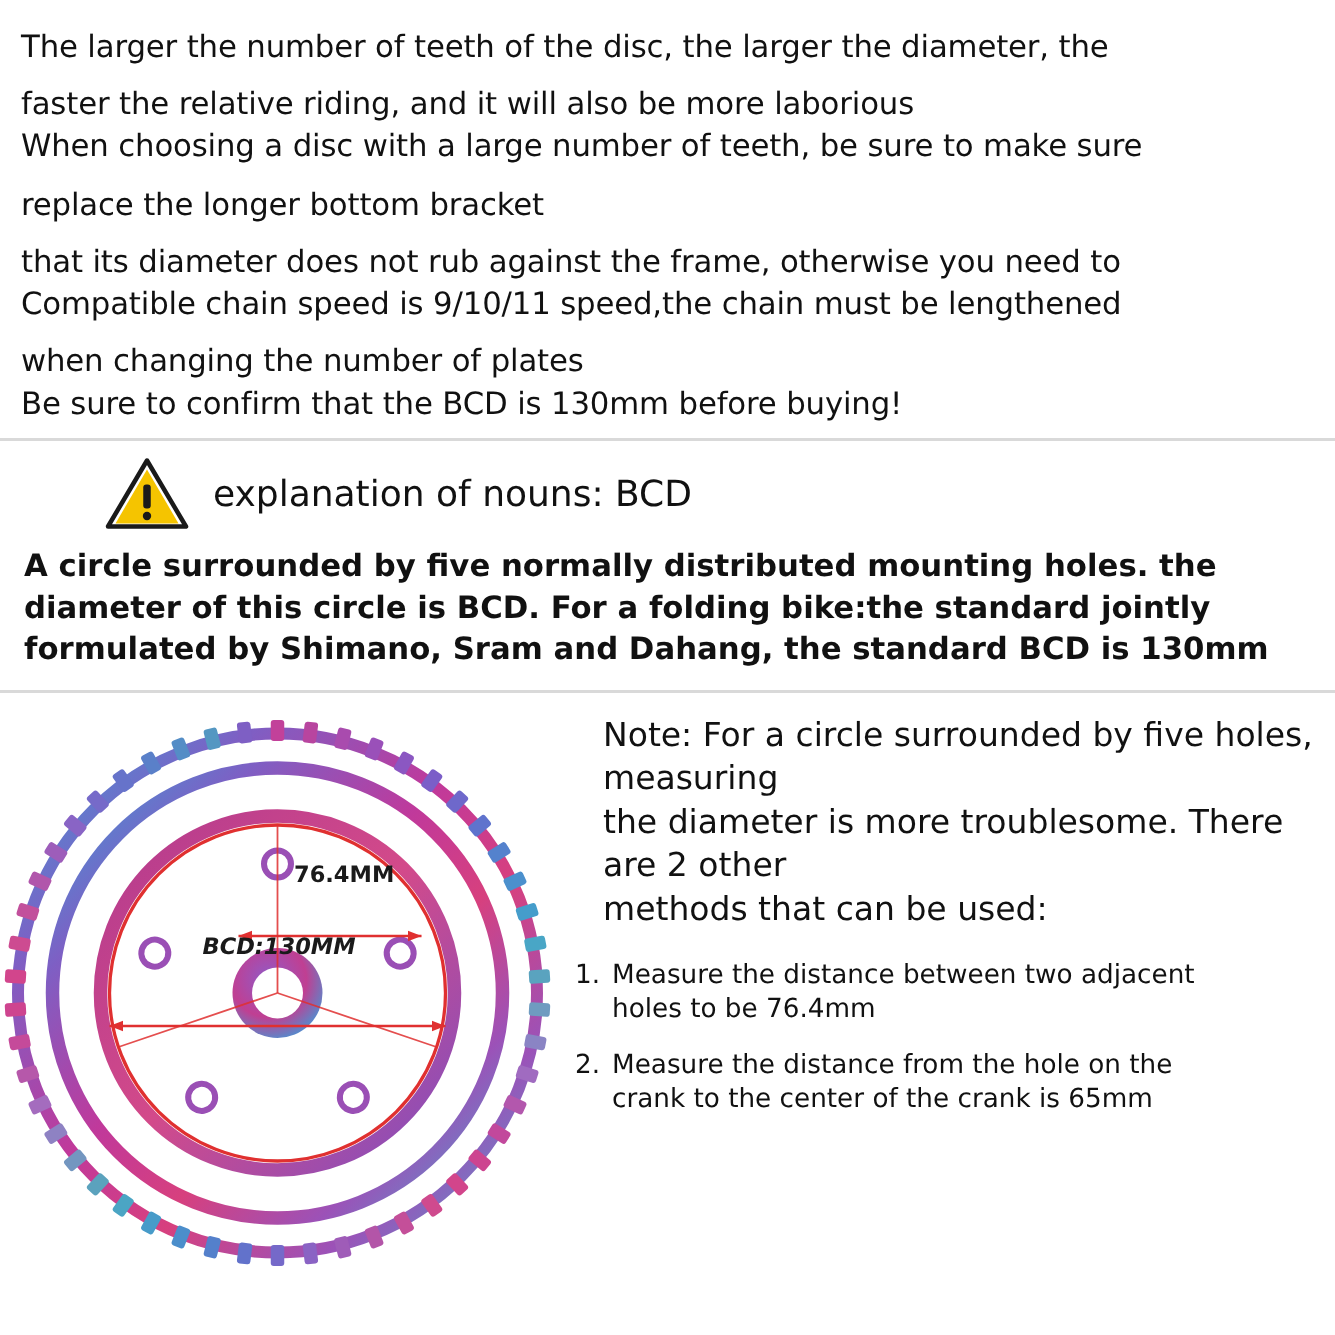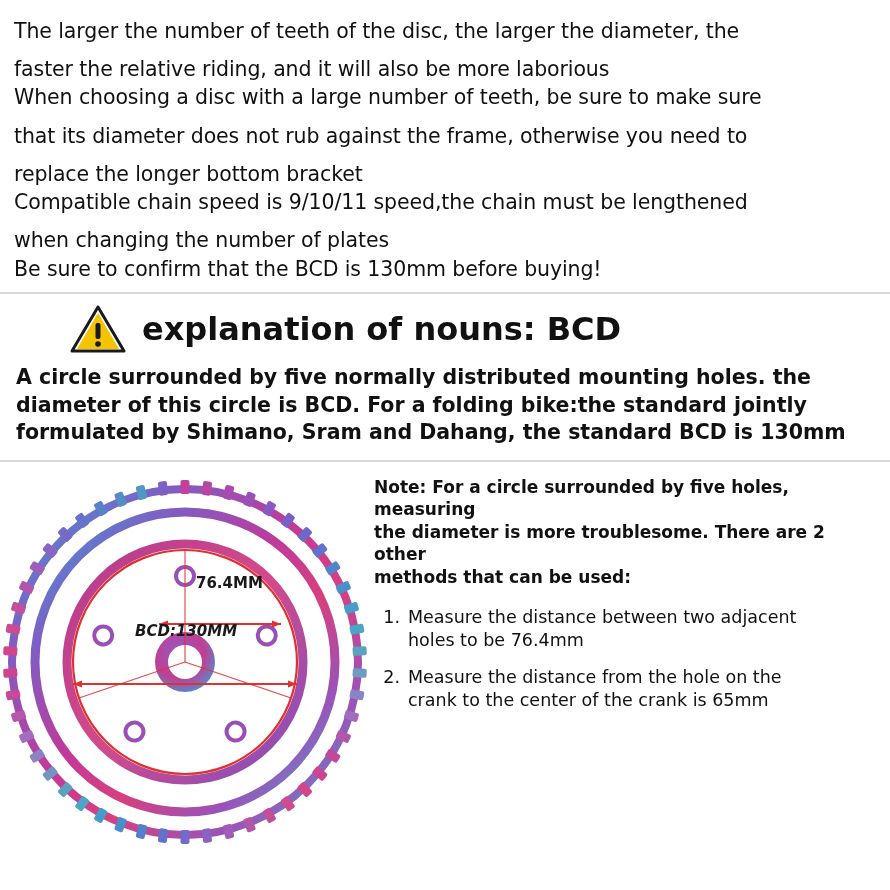--- a/index.html
+++ b/index.html
@@ -51,22 +51,22 @@
   }
   .warn-icon {
     width: 56px;
     height: 50px;
     position: relative;
     flex: none;
     margin-right: 16px;
   }
   .warn-icon svg { display: block; }
   .heading-text {
-    font-size: 32px;
-    font-weight: 700;
+    font-size: 24px;
+    font-weight: 400;
     line-height: 1;
     color: #111;
   }
 
   .bcd-desc {
     padding: 6px 16px 0 16px;
     font-size: 20.5px;
     line-height: 1.3;
     font-weight: 600;
   }
@@ -103,24 +103,25 @@
     white-space: nowrap;
   }
   .dim-76 { left: 196px; top: 112px; }
   .dim-bcd { left: 135px; top: 160px; font-style: italic; }
 
   .notes {
     flex: 1;
     padding: 14px 10px 0 4px;
   }
   .note-head {
-    font-size: 17px;
+    font-size: 22px;
     line-height: 1.32;
-    font-weight: 700;
+    font-weight: 400;
     margin-bottom: 18px;
+    margin-left: 28px;
   }
   .note-list {
     margin: 0;
     padding: 0;
     list-style: none;
   }
   .note-item {
     display: flex;
     font-size: 17.5px;
     line-height: 1.32;
@@ -140,22 +141,22 @@
 
 <div class="page">
 
   <div class="top-block">
     <p class="para">
       <span>The larger the number of teeth of the disc, the larger the diameter, the</span>
       <span class="l2"> faster the relative riding, and it will also be more laborious</span>
     </p>
     <p class="para">
       <span>When choosing a disc with a large number of teeth, be sure to make sure</span>
+      <span class="l2">replace the longer bottom bracket</span>
       <span class="l2">that its diameter does not rub against the frame, otherwise you need to</span>
-      <span class="l2">replace the longer bottom bracket</span>
     </p>
     <p class="para">
       <span>Compatible chain speed is 9/10/11 speed,the chain must be lengthened</span>
       <span class="l2">when changing the number of plates</span>
     </p>
     <p class="para">
       <span>Be sure to confirm that the BCD is 130mm before buying!</span>
     </p>
   </div>
 

